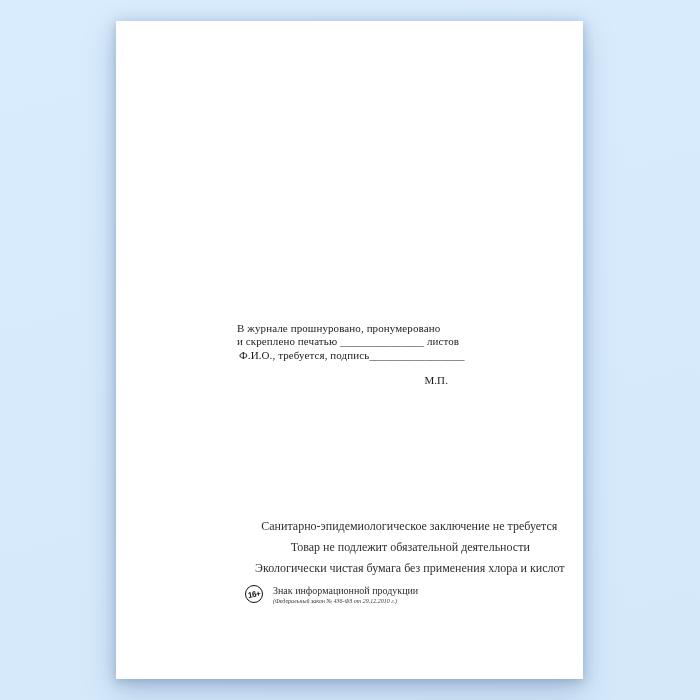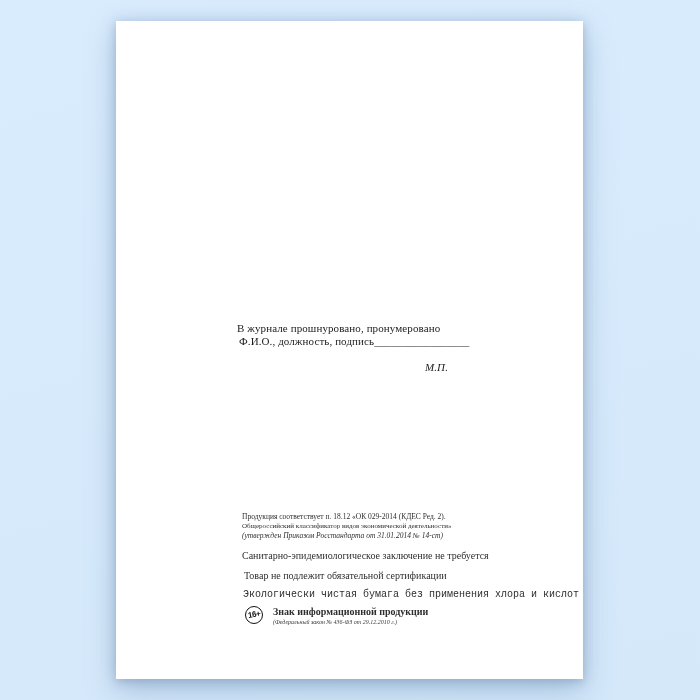--- a/index.html
+++ b/index.html
@@ -42,38 +42,37 @@
   }
   .stamp-block p {
     margin: 0;
     white-space: nowrap;
   }
   .stamp-line-fio { padding-left: 2px; }
   .stamp-mp {
     margin-top: 12px !important;
     text-align: right;
     padding-right: 1px;
-    font-style: italic;
   }
 
   
   .compliance {
     position: absolute;
     left: 126px;
     top: 491px;
     color: #2e2e2e;
   }
   .law-paragraph p { margin: 0; white-space: nowrap; }
   .lp1 { font-size: 7.5px; line-height: 9.6px; }
   .lp2 { font-size: 7px;   line-height: 9.4px; }
   .lp3 { font-size: 7.5px; line-height: 9.6px; font-style: italic; }
-  .note { font-size: 10px; line-height: 9px; white-space: nowrap; margin: 0; }
+  .note { font-size: 12px; line-height: 9px; white-space: nowrap; margin: 12px; text-align: center; }
   .note1 { margin-top: 10px; }
   .note2 { margin-top: 11px; padding-left: 2px; }
-  .note3 { margin-top: 10px; padding-left: 1px; font-family: Liberation Mono, monospace; }
+  .note3 { margin-top: 10px; padding-left: 1px; }
 
   .info-row {
     margin-top: 7px;
     display: flex;
     align-items: flex-start;
     gap: 10px;
     padding-left: 3px;
   }
   .age-badge {
     flex: 0 0 auto;
@@ -89,51 +88,47 @@
     font-size: 8px;
     letter-spacing: -0.4px;
     color: #111;
     background: #fff;
   }
   .age-badge span {
     display: inline-block;
     transform: rotate(-10deg);
   }
   .info-text { padding-top: 1px; }
-  .info-title { margin: 0; font-size: 10px; line-height: 10px; white-space: nowrap; font-weight: bold; }
+  .info-title { margin: 0; font-size: 10px; line-height: 10px; white-space: nowrap; }
   .info-law {
     margin: 2px 0 0 0;
     font-size: 6px;
     line-height: 6.5px;
     font-style: italic;
     white-space: nowrap;
     color: #3a3a3a;
   }
 </style>
 </head>
 <body>
 
 <div class="scene">
   <div class="page">
 
     <div class="stamp-block">
       <p>В журнале прошнуровано, пронумеровано</p>
-      <p class="stamp-line-fio">Ф.И.О., должность, подпись_________________</p>
+      <p>и скреплено печатью _______________ листов</p>
+      <p class="stamp-line-fio">Ф.И.О., требуется, подпись_________________</p>
       <p class="stamp-mp">М.П.</p>
     </div>
 
     <div class="compliance">
-      <div class="law-paragraph">
-        <p class="lp1">Продукция соответствует п. 18.12 «ОК 029-2014 (КДЕС Ред. 2).</p>
-        <p class="lp2">Общероссийский классификатор видов экономической деятельности»</p>
-        <p class="lp3">(утвержден Приказом Росстандарта от 31.01.2014 № 14-ст)</p>
-      </div>
 
       <p class="note note1">Санитарно-эпидемиологическое заключение не требуется</p>
-      <p class="note note2">Товар не подлежит обязательной сертификации</p>
+      <p class="note note2">Товар не подлежит обязательной деятельности</p>
       <p class="note note3">Экологически чистая бумага без применения хлора и кислот</p>
 
       <div class="info-row">
         <div class="age-badge">
           <span>16+</span>
         </div>
         <div class="info-text">
           <p class="info-title">Знак информационной продукции</p>
           <p class="info-law">(Федеральный закон № 436-ФЗ от 29.12.2010 г.)</p>
         </div>

